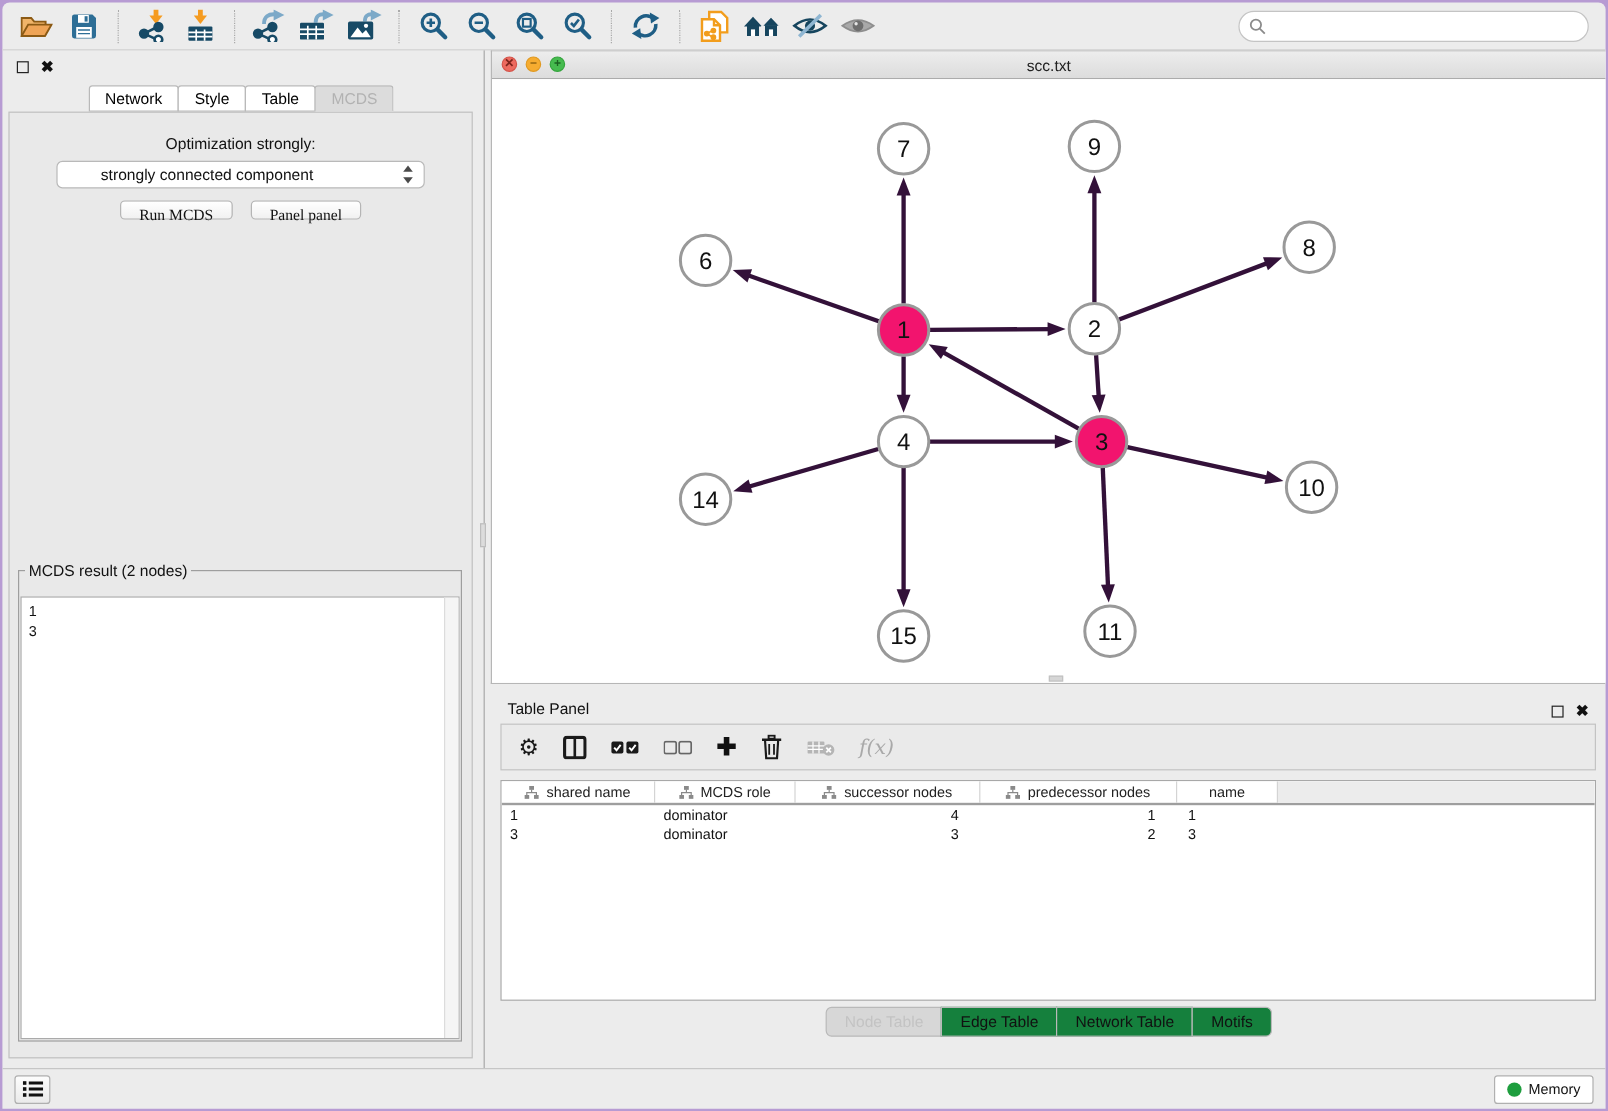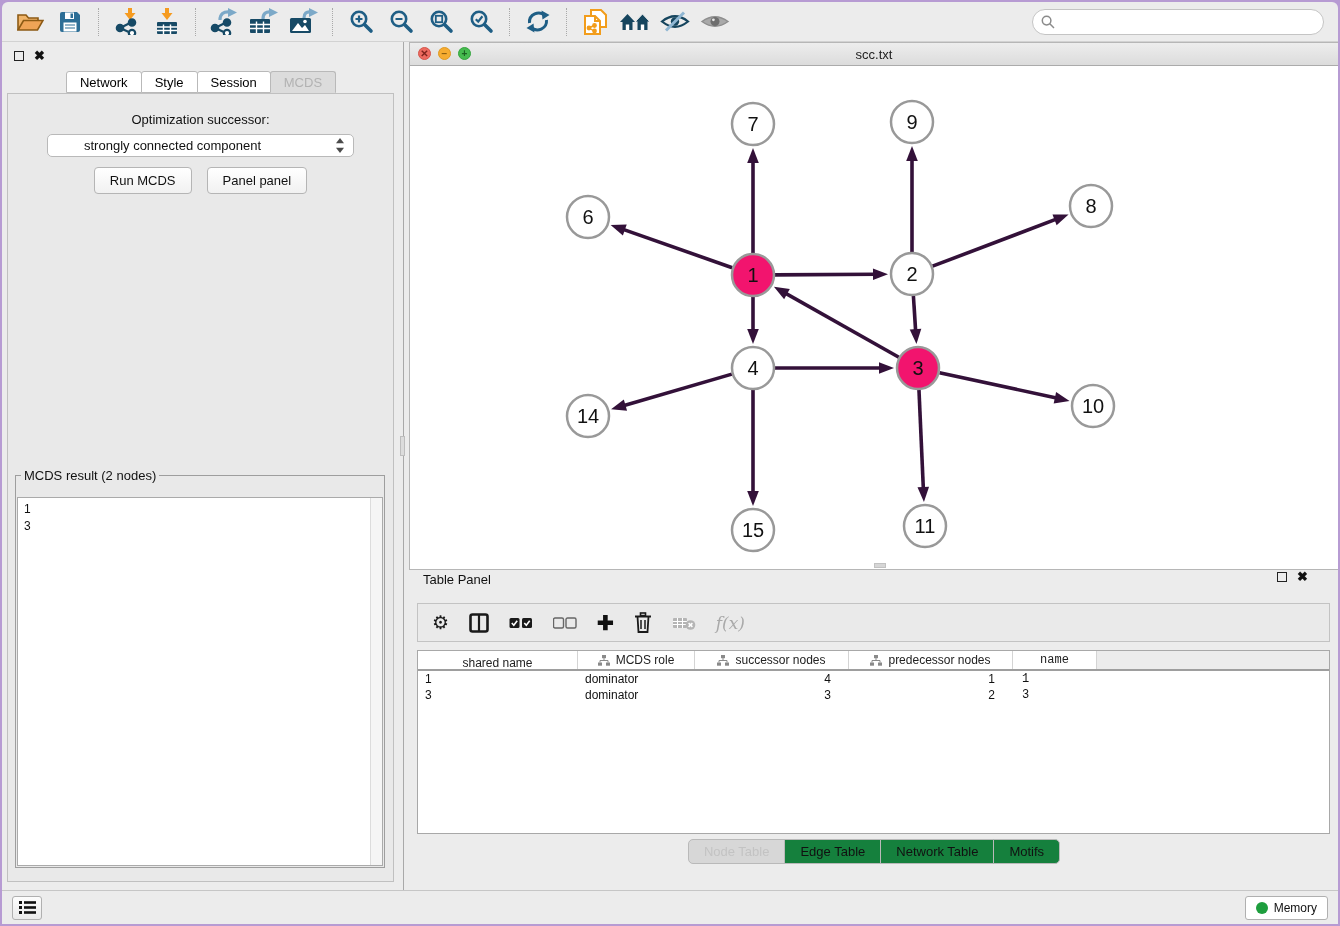--- a/index.html
+++ b/index.html
@@ -33,21 +33,21 @@
   .float-icon { width:10px; height:10px; border:1.6px solid #222; display:inline-block; }
   .close-icon { font-size:13px; font-weight:bold; color:#111; line-height:10px; }
   .cp-tabs { position:absolute; top:29px; left:0; right:0; display:flex; justify-content:center; z-index:2; }
   .ctab { border:1px solid #b9b9b9; background:#fff; color:#000000; font-size:13px; padding:3px 13px 2px; margin-right:-1px; border-radius:3px 3px 0 0; }
   .ctab.active { background:#dcdcdc; color:#b2b2b2; border-bottom:1px solid #dcdcdc; border-radius:3px 3px 0 0; }
   .cp-panel { position:absolute; top:51px; left:5px; right:5px; bottom:8px; background:#e9e9e9; border:1px solid #c0c0c0; }
   .opt-label { position:absolute; top:18px; left:0; right:0; text-align:center; font-size:13px; color:#111; }
   .dropdown { position:absolute; top:40px; left:39px; width:307px; height:23px; background:#fff; border:1px solid #b9b9b9; border-radius:5px; display:flex; align-items:center; padding:0 8px 0 12px; font-size:13px; color:#111; }
   .dropdown .dd-label { flex:1;margin-left:24px; }
   .btn-row { position:absolute; top:73px; left:0; right:0; display:flex; justify-content:center; gap:15px; }
-  .pbtn { background:linear-gradient(#ffffff,#f1f1f1); border:1px solid #b5b5b5; border-radius:4px; font-size:13px; color:#111; padding:3px 15px; height:27px; }
+  .pbtn { background:linear-gradient(#ffffff,#f1f1f1); border:1px solid #b5b5b5; border-radius:4px; font-size:13px; color:#111; padding:3px 15px; height:16px;font-family:Liberation Serif, serif; }
   .result-fieldset { position:absolute; left:7px; right:8px; top:374px; bottom:13px; border:1px solid #9e9e9e; padding:1px; }
   .result-fieldset legend { font-size:13px; color:#111; margin-left:4px; padding:0 3px; }
   .result-box { position:absolute; left:1px; right:1px; top:14px; bottom:1px; background:#fff; border:1px solid #aaa; }
   .result-line { font-size:12px; color:#111; padding:0 6px; line-height:17px; }
   .result-line:first-child { padding-top:3px; }
   .result-scroll { position:absolute; right:0; top:0; bottom:0; width:12px; background:#f5f5f5; border-left:1px solid #dcdcdc; }
 
   
   .v-divider { width:7px; position:relative; }
   .v-divider::after { content:""; position:absolute; right:2px; top:0; bottom:0; width:1px; background:#a9a9a9; }
@@ -62,34 +62,34 @@
   .net-lights { position:absolute; left:8px; top:4px; display:flex; gap:7px; }
   .nlight { width:13px; height:13px; border-radius:50%; font-size:10px; font-weight:bold; display:flex; align-items:center; justify-content:center; line-height:1; }
   .nlight.red { background:#ed6a5f; border:1px solid #d5554b; color:#7e241c; }
   .nlight.yellow { background:#f6ac30; border:1px solid #e09a23; color:#8a5e0e; }
   .nlight.green { background:#46bb4f; border:1px solid #35a53e; color:#1c6322; }
   .net-content { flex:1; position:relative; background:#fff; overflow:hidden; }
   .net-hhandle { position:absolute; bottom:1px; left:50%; width:12px; height:5px; background:#d6d6d6; border:1px solid #c2c2c2; }
 
   
   .table-panel { flex:1; position:relative; margin-top:2px; }
-  .tp-header { position:absolute; top:0; left:0; right:16px; height:26px; display:flex; align-items:flex-start; padding:0 14px; }
+  .tp-header { position:absolute; top:0; left:0; right:0; height:26px; display:flex; align-items:flex-end; padding:0 14px; }
   .tp-header .tp-title { font-size:13px; color:#111; flex:1; }
   .tp-toolbar { position:absolute; top:31px; left:8px; right:8px; height:39px; background:#eaeaea; border:1px solid #c3c3c3; display:flex; align-items:center; gap:20px; padding-left:14px; }
   .ttool { display:flex; align-items:center; justify-content:center; }
   .gear-glyph { font-size:19px; color:#1a1a1a; }
   .plus-glyph { font-size:20px; font-weight:bold; color:#111; }
   .fx-glyph { font-family:"DejaVu Serif", serif; font-style:italic; font-size:17px; color:#a9a9a9; }
   .tp-table { position:absolute; top:78px; left:8px; right:8px; height:184px; background:#fff; border:1px solid #a8a8a8; overflow:hidden; }
   .thead { display:flex; height:20px; border-bottom:2px solid #9e9e9e; background:#fff; }
   .th { display:flex; align-items:center; justify-content:center; gap:6px; font-size:12px; color:#222; border-right:1px solid #d4d4d4; }
   .th-fill { flex:1; background:#ececec; border-right:none; }
   .trow { display:flex; height:16px; align-items:center; }
   .td { font-size:12px; color:#111; }
-  .c0 { width:160px;flex-direction:column; } .c1 { width:117px; } .c2 { width:154px; } .c3 { width:164px; } .c4 { width:84px;font-family:Liberation Mono, monospace; }
+  .c0 { width:128px; } .c1 { width:117px; } .c2 { width:154px; } .c3 { width:164px; } .c4 { width:84px; }
   .td.c0, .td.c1 { padding-left:7px; }
   .td.c2, .td.c3 { text-align:right; padding-right:18px; }
   .td.c4 { padding-left:9px; }
   .tp-tabs { position:absolute; top:267px; left:0; right:0; display:flex; justify-content:center; }
   .ttab { border:1px solid #b9b9b9; background:#15803d; color:#111; font-size:13px; padding:4px 15px; margin-right:-1px; }
   .ttab:first-child { border-radius:5px 0 0 5px; background:#d7d7d7; color:#c3c3c3; }
   .ttab:last-child { border-radius:0 5px 5px 0; }
 
   
   .statusbar { height:34px; border-top:1px solid #c6c6c6; display:flex; align-items:center; padding:0 10px; }
@@ -273,25 +273,25 @@
     <div class="control-panel">
       <div class="cp-header">
         <span class="panel-icons">
           <span class="float-icon"></span>
           <span class="close-icon">✖</span>
         </span>
       </div>
       <div class="cp-tabs">
         <div class="ctab">Network</div>
         <div class="ctab">Style</div>
-        <div class="ctab">Session</div>
+        <div class="ctab">Table</div>
         <div class="ctab active">MCDS</div>
       </div>
       <div class="cp-panel">
-        <div class="opt-label">Optimization successor:</div>
+        <div class="opt-label">Optimization strongly:</div>
         <div class="dropdown">
           <span class="dd-label">strongly connected component</span>
           <svg width="10" height="17" viewBox="0 0 10 17">
             <path d="M5 1 L9 6.2 H1 Z" fill="#4a4a4a"></path>
             <path d="M1 10.8 H9 L5 16 Z" fill="#4a4a4a"></path>
           </svg>
         </div>
         <div class="btn-row">
           <button class="pbtn">Run MCDS</button>
           <button class="pbtn">Panel panel</button>

